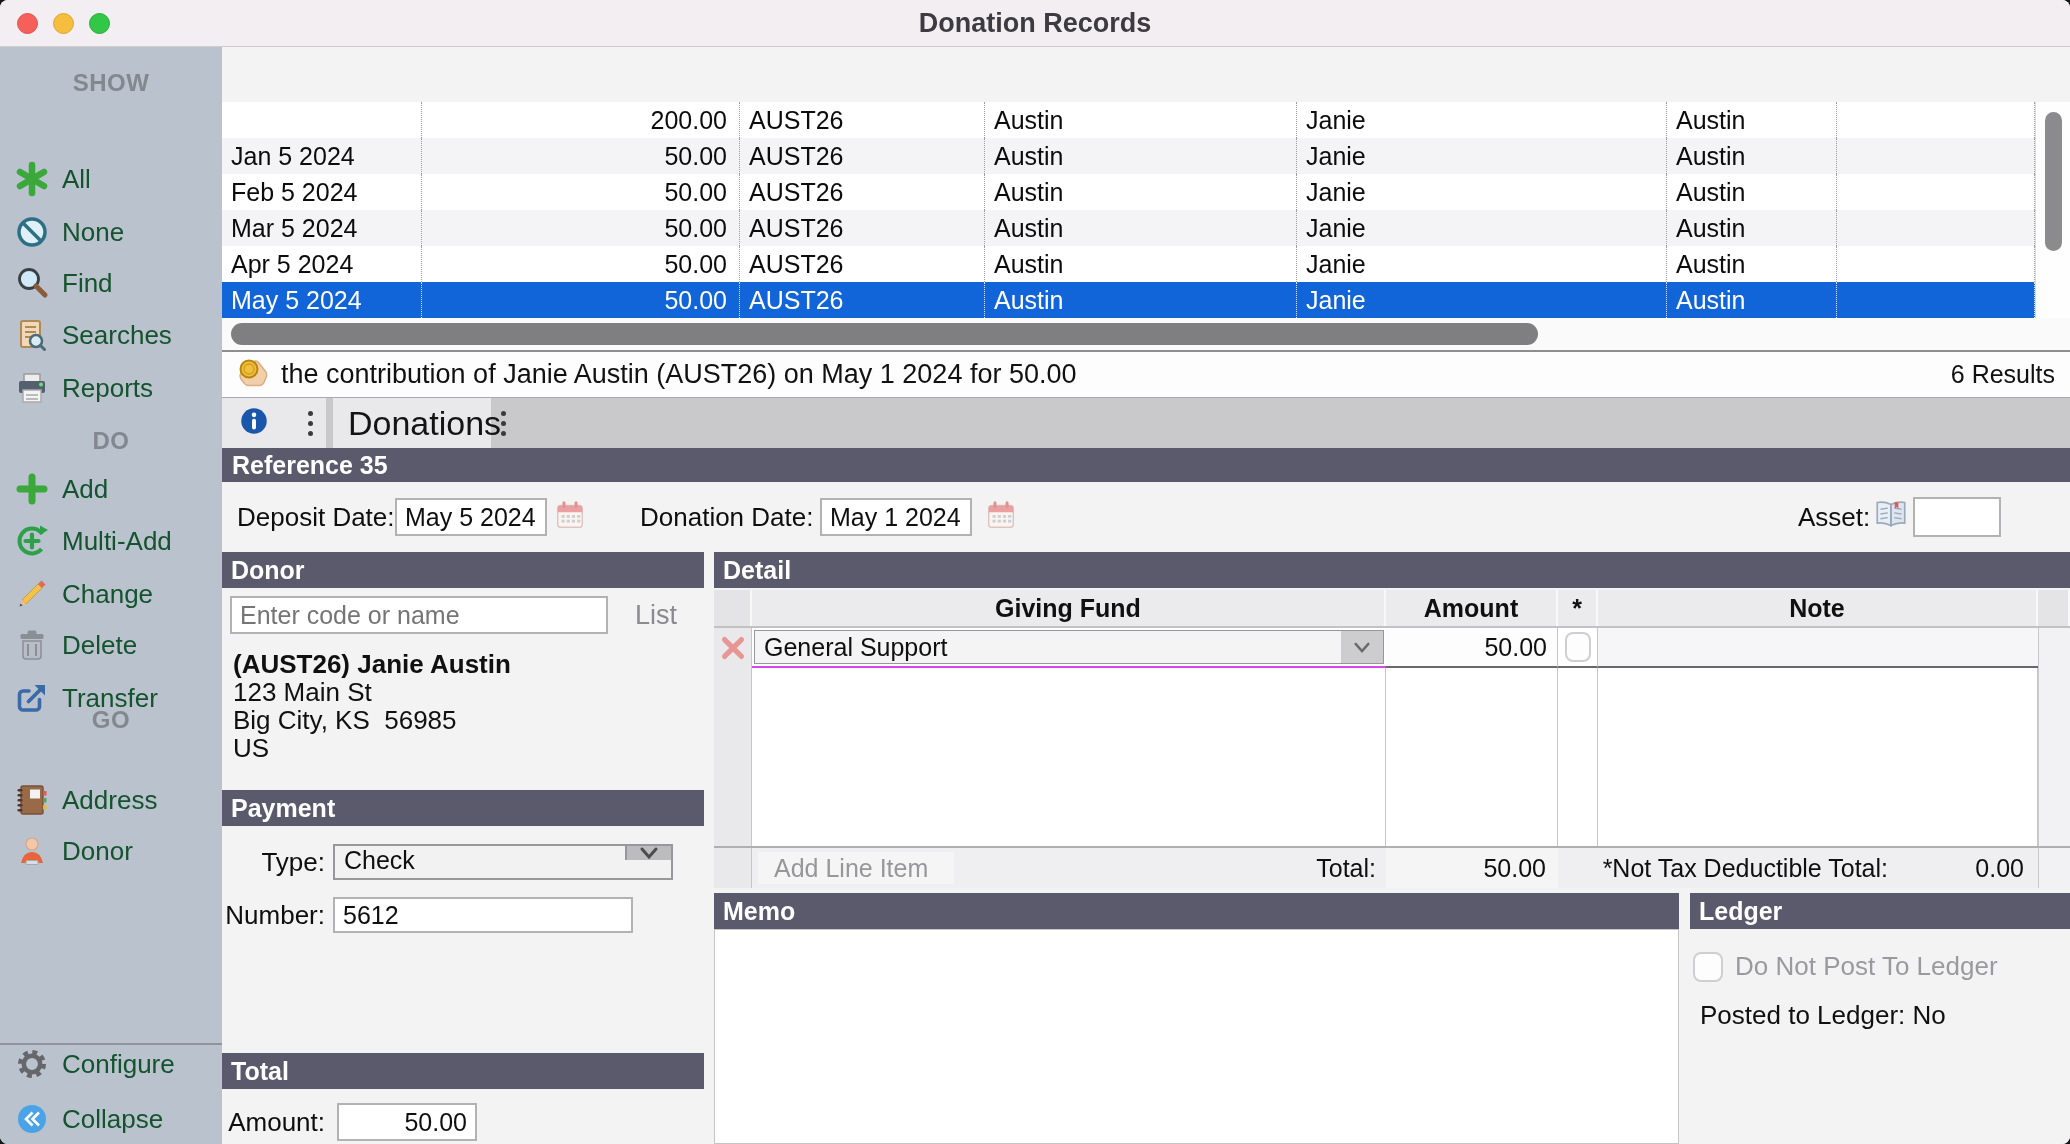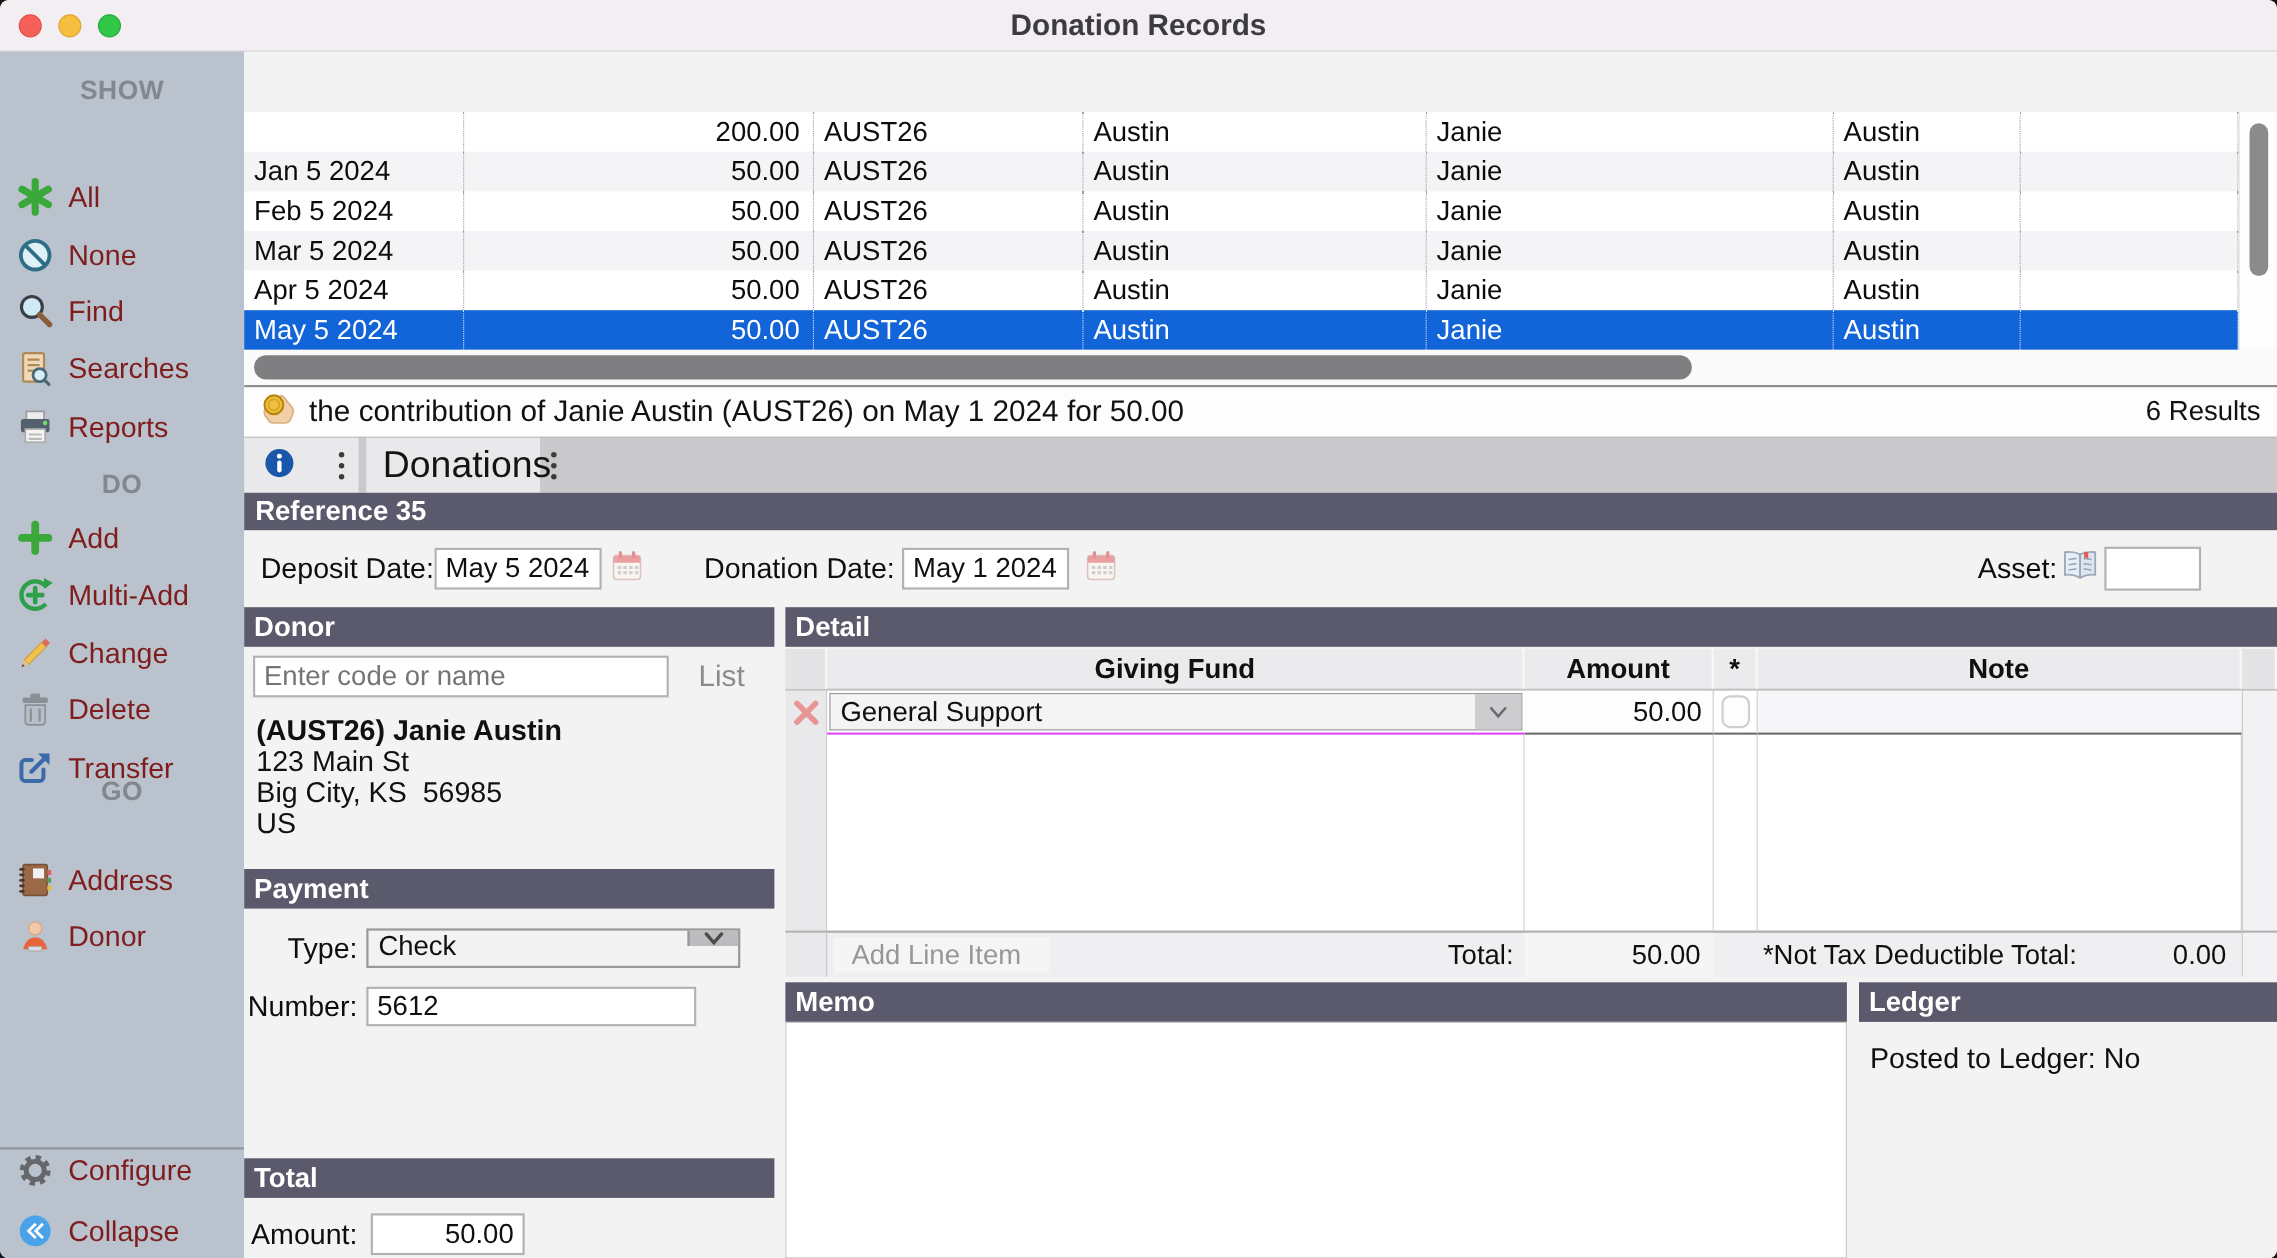--- a/index.html
+++ b/index.html
@@ -13,21 +13,21 @@
   .tl .r{background:#f5605a;border:1px solid #e0504b}
   .tl .y{background:#f6bd3e;border:1px solid #dfa532}
   .tl .g{background:#33c748;border:1px solid #27ab3a}
   .title{flex:1;text-align:center;font-weight:bold;font-size:27px;color:#3c3c40}
 
   
   .sidebar{position:absolute;top:47px;left:0;width:222px;bottom:0;background:#b9c2cd}
   .sb-label{position:absolute;width:100%;text-align:center;font-weight:bold;font-size:24px;color:#83888f;letter-spacing:.5px}
   .sb-item{position:absolute;left:0;width:100%;height:40px;display:flex;align-items:center;cursor:default}
   .sb-item .ic{width:40px;height:40px;margin-left:12px;display:flex;align-items:center;justify-content:center;flex:0 0 auto}
-  .sb-item .lb{margin-left:10px;font-size:26px;color:#7f1d1d;white-space:nowrap}
+  .sb-item .lb{margin-left:10px;font-size:26px;color:#14532d;white-space:nowrap}
   .sb-sep{position:absolute;left:0;right:0;top:996px;border-top:2px solid #8f959d}
 
   
   .main{position:absolute;left:222px;top:47px;right:0;bottom:0;background:#f4f3f4}
 
   
   .rt-head{position:absolute;top:0;left:0;width:1848px;height:55px;background:#ececee;border-bottom:1px solid #bcbcbe;display:grid;grid-template-columns:200px 318px 245px 312px 370px 170px 198px 35px;align-items:end;padding-bottom:4px}
   .rt-head .hc{font-weight:bold;font-size:25px;color:#0f0f10;padding-left:9px;border-right:1px solid #c9c9cb;height:38px;display:flex;align-items:center;overflow:hidden;white-space:nowrap}
   .rt-head .hc.last{border-right:none}
   .hc.num{justify-content:flex-end;padding-right:12px}
@@ -576,18 +576,22 @@
           <span class="ntd-val">0.00</span>
         </div>
         <div class="gut"></div>
       </div>
 
       <div class="sechdr memo-h">Memo</div>
       <textarea class="memo-body" style=""></textarea>
 
       <div class="sechdr ledger-h">Ledger</div>
       <div class="ledger-body">
+        <div class="dnp-row">
+          <span class="cbox" style="width:30px;height:30px"></span>
+          <span class="dnp-lbl">Do Not Post To Ledger</span>
+        </div>
         <div class="posted">Posted to Ledger: No</div>
       </div>
     </div>
 
   </div>
 </div>
 
 </body></html>

